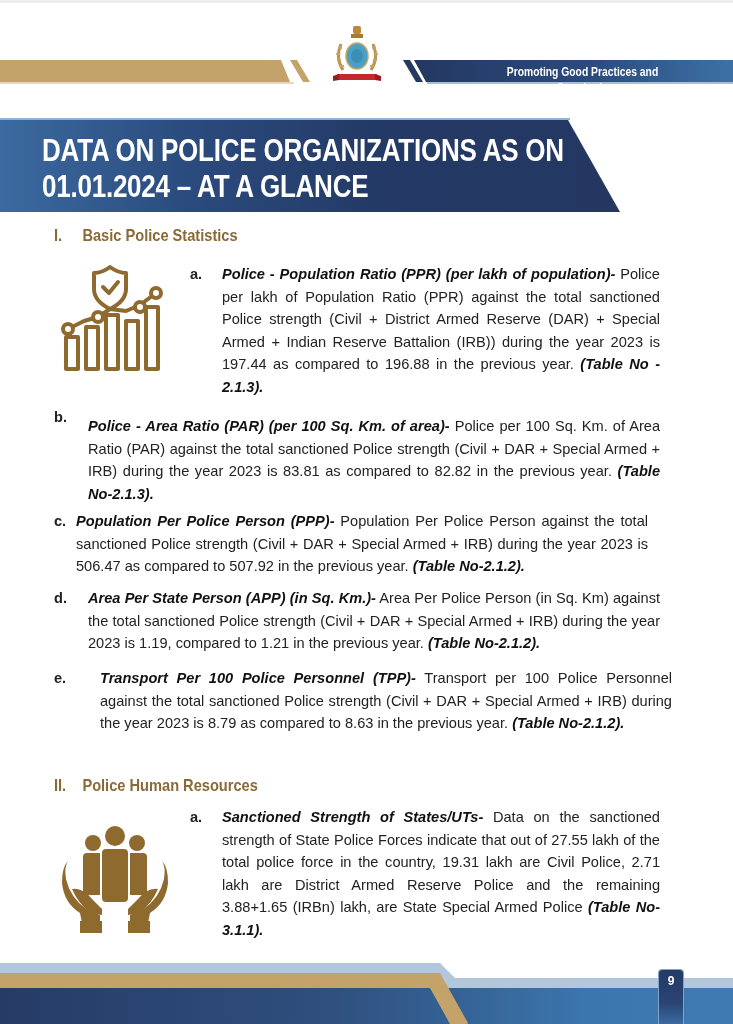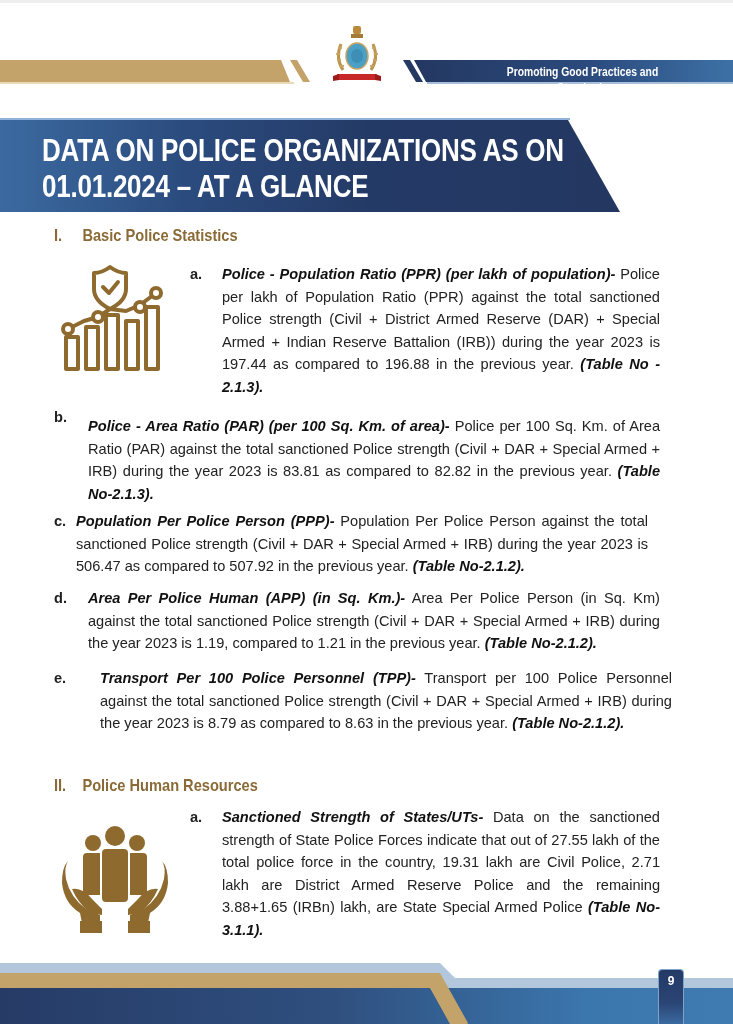--- a/index.html
+++ b/index.html
@@ -188,21 +188,21 @@
   <div class="body" style="left:34px; width:572px;margin-top:9px;"><b>Police - Area Ratio (PAR) (per 100 Sq. Km. of area)-</b><span> Police per 100 Sq. Km. of Area Ratio (PAR) against the total sanctioned Police strength (Civil + DAR + Special Armed + IRB) during the year 2023 is 83.81 as compared to 82.82 in the previous year. </span><b>(Table No-2.1.3).</b></div>
 </div>
 
 <div class="item" style="left:54px; top:510px; width:606px;">
   <span class="letter">c.</span>
   <div class="body" style="left:22px; width:572px;"><b>Population Per Police Person (PPP)-</b><span> Population Per Police Person against the total sanctioned Police strength (Civil + DAR + Special Armed + IRB) during the year 2023 is 506.47 as compared to 507.92 in the previous year. </span><b>(Table No-2.1.2).</b></div>
 </div>
 
 <div class="item" style="left:54px; top:587px; width:606px;">
   <span class="letter">d.</span>
-  <div class="body" style="left:34px; width:572px;"><b>Area Per Police Human (APP) (in Sq. Km.)-</b><span> Area Per Police Person (in Sq. Km) against the total sanctioned Police strength (Civil + DAR + Special Armed + IRB) during the year 2023 is 1.19, compared to 1.21 in the previous year. </span><b>(Table No-2.1.2).</b></div>
+  <div class="body" style="left:34px; width:572px;"><b>Area Per State Person (APP) (in Sq. Km.)-</b><span> Area Per Police Person (in Sq. Km) against the total sanctioned Police strength (Civil + DAR + Special Armed + IRB) during the year 2023 is 1.19, compared to 1.21 in the previous year. </span><b>(Table No-2.1.2).</b></div>
 </div>
 
 <div class="item" style="left:54px; top:667px; width:606px;">
   <span class="letter">e.</span>
   <div class="body" style="left:46px; width:572px;"><b>Transport Per 100 Police Personnel (TPP)-</b><span> Transport per 100 Police Personnel against the total sanctioned Police strength (Civil + DAR + Special Armed + IRB) during the year 2023 is 8.79 as compared to 8.63 in the previous year. </span><b>(Table No-2.1.2).</b></div>
 </div>
 
 <div class="section-head" style="top:776px;">
   <span class="num">II.</span><span>Police Human Resources</span>
 </div>

